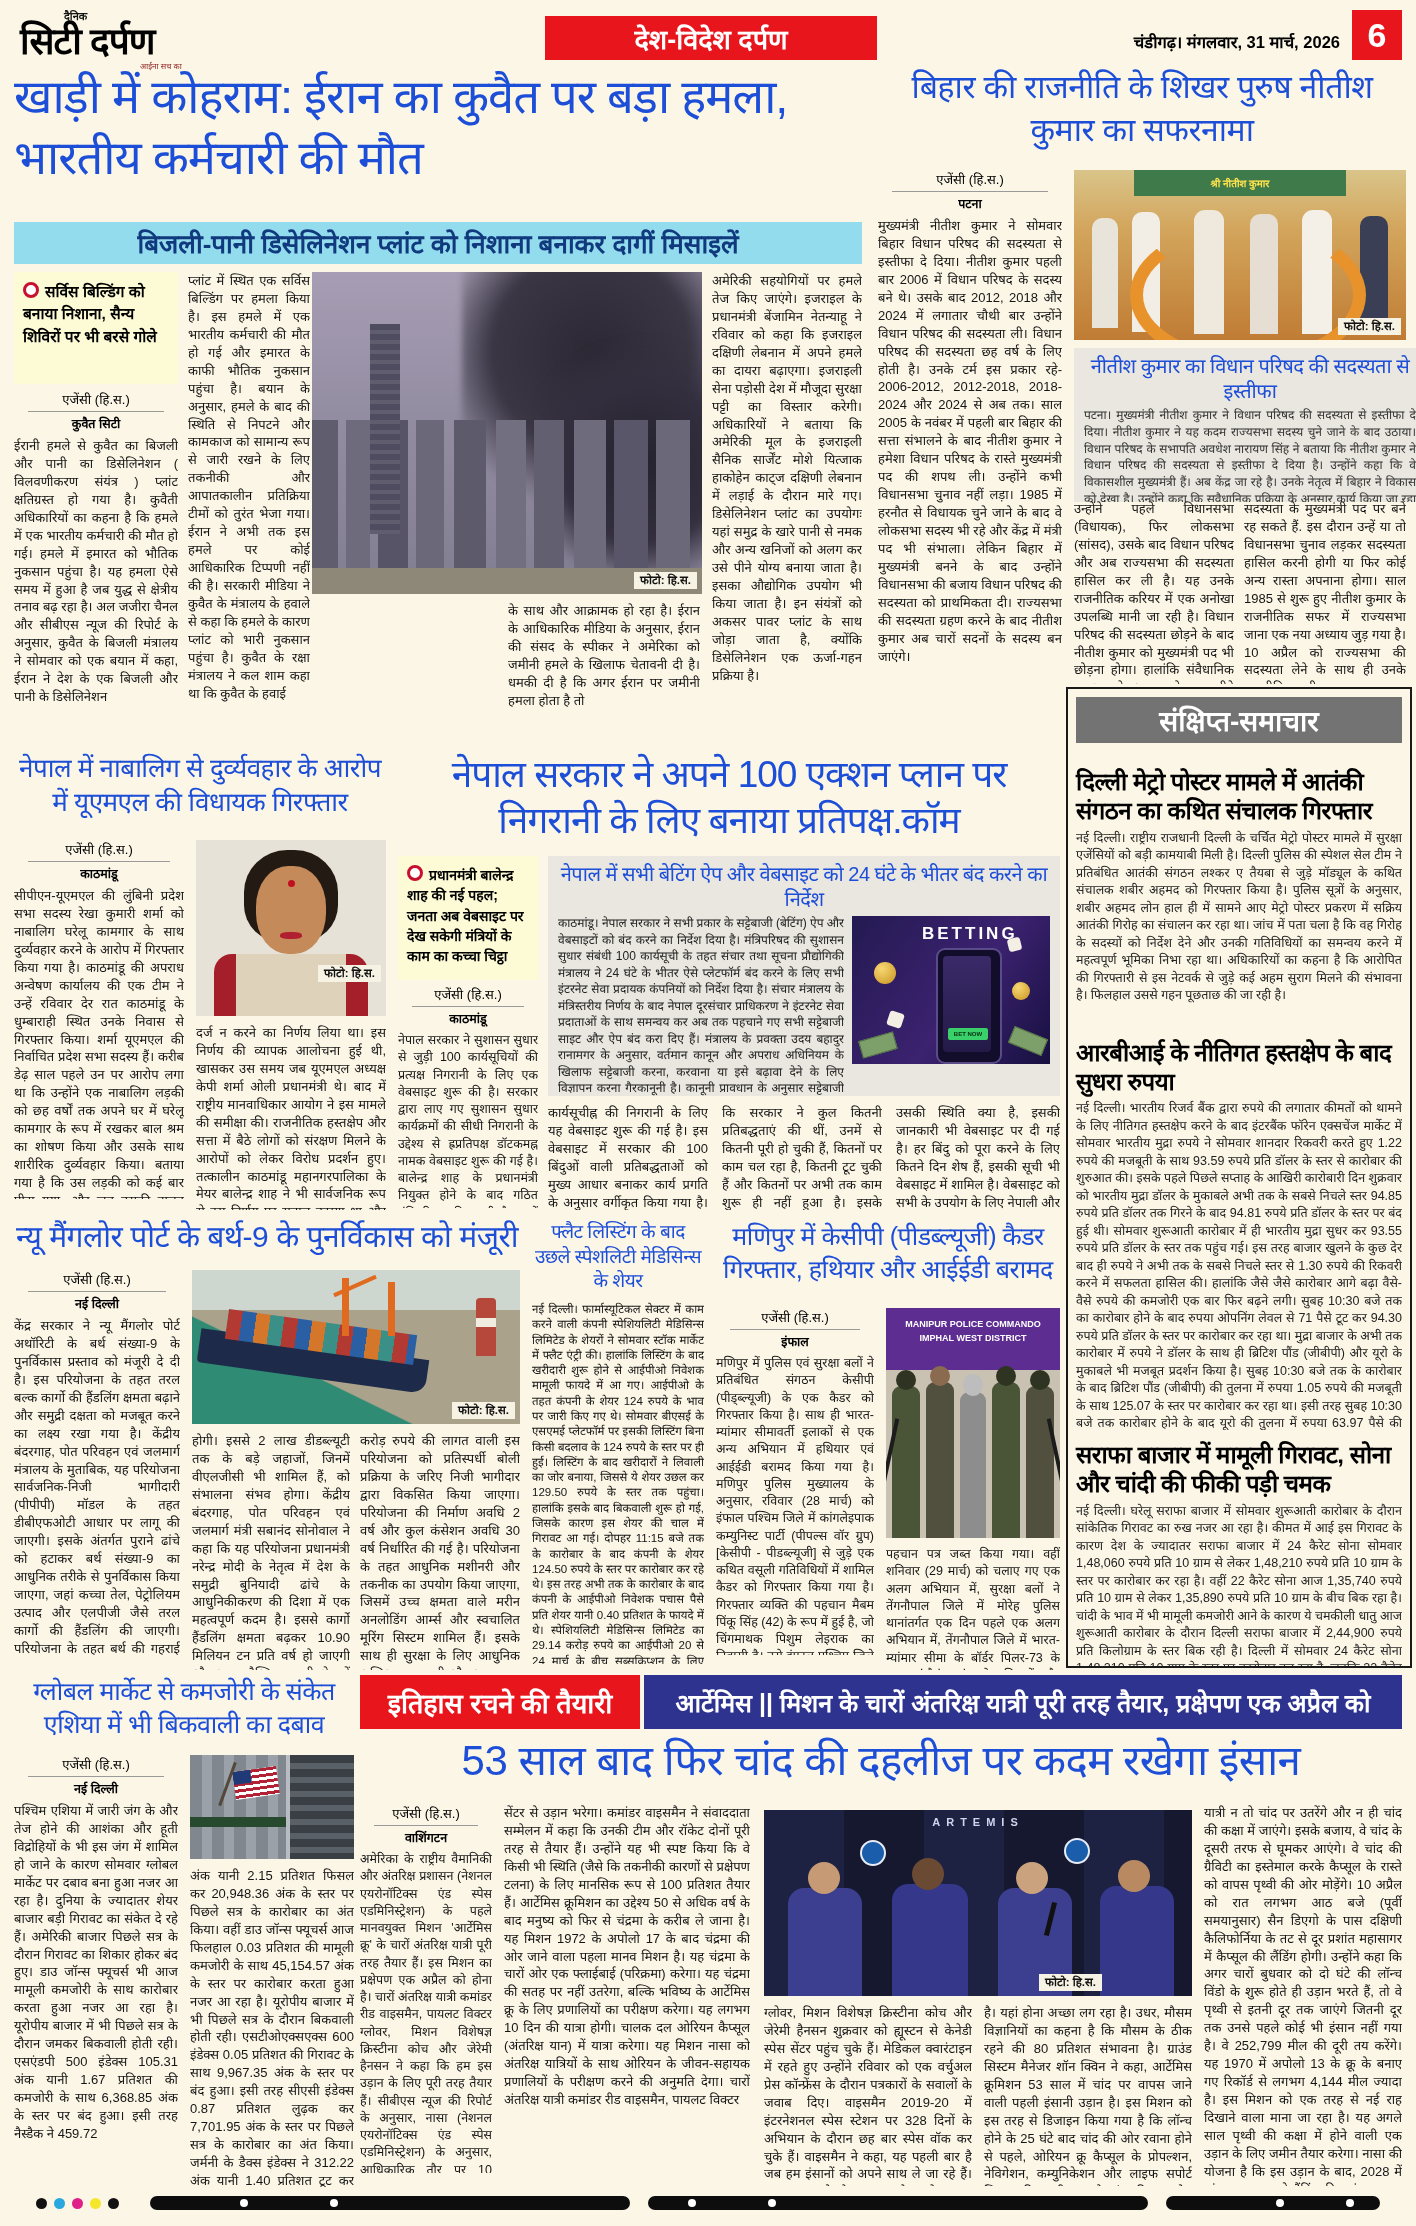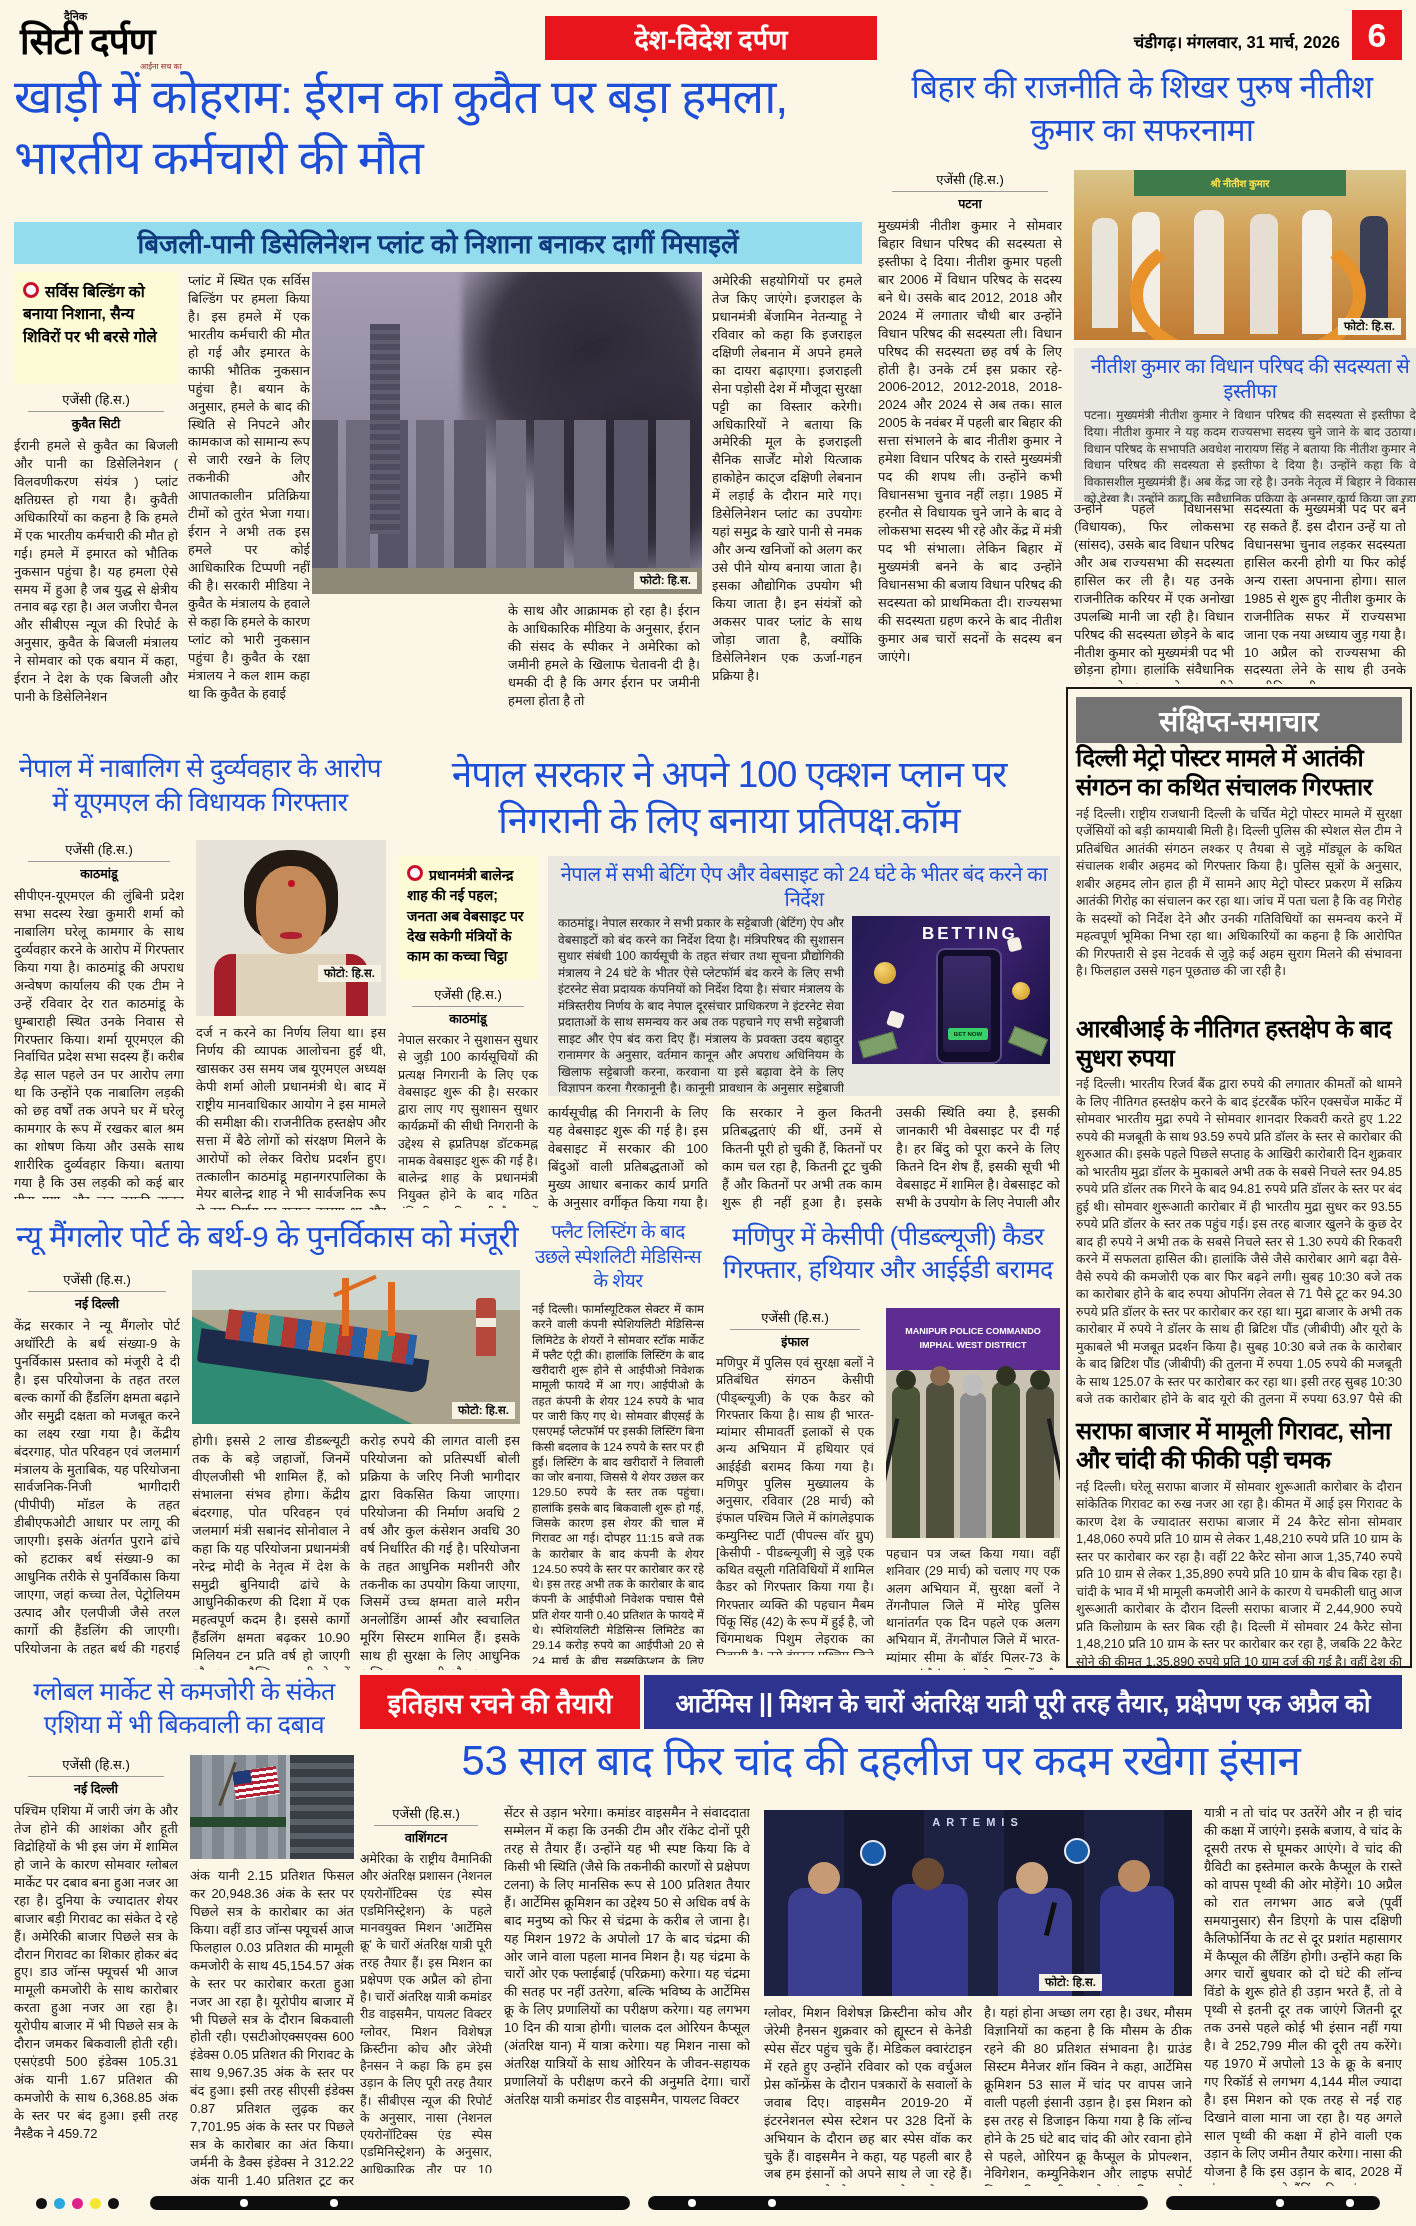--- a/index.html
+++ b/index.html
@@ -104,21 +104,21 @@
     <div style="font-size:12px;line-height:1.4;text-align:justify;margin-top:3px;color:#333">पटना। मुख्यमंत्री नीतीश कुमार ने विधान परिषद की सदस्यता से इस्तीफा दे दिया। नीतीश कुमार ने यह कदम राज्यसभा सदस्य चुने जाने के बाद उठाया। विधान परिषद के सभापति अवधेश नारायण सिंह ने बताया कि नीतीश कुमार ने विधान परिषद की सदस्यता से इस्तीफा दे दिया है। उन्होंने कहा कि वे विकासशील मुख्यमंत्री हैं। अब केंद्र जा रहे है। उनके नेतृत्व में बिहार ने विकास को देखा है। उन्होंने कहा कि सवैधानिक प्रक्रिया के अनुसार कार्य किया जा रहा है। उनका इस्तीफा मंजूर कर लिया गया है।</div>
   </div>
   <div class="abs bodytxt" style="left:196px;top:434px;width:160px;height:184px">उन्होंने पहले विधानसभा (विधायक), फिर लोकसभा (सांसद), उसके बाद विधान परिषद और अब राज्यसभा की सदस्यता हासिल कर ली है। यह उनके राजनीतिक करियर में एक अनोखा उपलब्धि मानी जा रही है। विधान परिषद की सदस्यता छोड़ने के बाद नीतीश कुमार को मुख्यमंत्री पद भी छोड़ना होगा। हालांकि संवैधानिक प्रावधान के अनुसार वे छह महीने तक बिना विधान परिषद या विधानसभा की</div>
   <div class="abs bodytxt" style="left:366px;top:434px;width:162px;height:184px">सदस्यता के मुख्यमंत्री पद पर बने रह सकते हैं. इस दौरान उन्हें या तो विधानसभा चुनाव लड़कर सदस्यता हासिल करनी होगी या फिर कोई अन्य रास्ता अपनाना होगा। साल 1985 से शुरू हुए नीतीश कुमार के राजनीतिक सफर में राज्यसभा जाना एक नया अध्याय जुड़ गया है। 10 अप्रैल को राज्यसभा की सदस्यता लेने के साथ ही उनके राजनीतिक जीवन का यह नया चरण शुरू होगा।</div>
 </section>
 
 <section class="abs" style="left:1066px;top:687px;width:346px;height:981px;border:2px solid #1a1a1a;background:#fbf6e6;box-sizing:border-box;padding:8px;overflow:hidden">
   <div class="strip" style="height:46px;background:#737373;color:#fff;font-size:28px">
     <span>संक्षिप्त-समाचार</span>
   </div>
-  <div style="margin-top:0">
+  <div style="margin-top:24px">
     <div class="brief-title">दिल्ली मेट्रो पोस्टर मामले में आतंकी संगठन का कथित संचालक गिरफ्तार</div>
     <div class="brief-body" style="height:198px">नई दिल्ली। राष्ट्रीय राजधानी दिल्ली के चर्चित मेट्रो पोस्टर मामले में सुरक्षा एजेंसियों को बड़ी कामयाबी मिली है। दिल्ली पुलिस की स्पेशल सेल टीम ने प्रतिबंधित आतंकी संगठन लश्कर ए तैयबा से जुड़े मॉड्यूल के कथित संचालक शबीर अहमद को गिरफ्तार किया है। पुलिस सूत्रों के अनुसार, शबीर अहमद लोन हाल ही में सामने आए मेट्रो पोस्टर प्रकरण में सक्रिय आतंकी गिरोह का संचालन कर रहा था। जांच में पता चला है कि वह गिरोह के सदस्यों को निर्देश देने और उनकी गतिविधियों का समन्वय करने में महत्वपूर्ण भूमिका निभा रहा था। अधिकारियों का कहना है कि आरोपित की गिरफ्तारी से इस नेटवर्क से जुड़े कई अहम सुराग मिलने की संभावना है। फिलहाल उससे गहन पूछताछ की जा रही है।</div>
   </div>
   <div style="margin-top:10px">
     <div class="brief-title">आरबीआई के नीतिगत हस्तक्षेप के बाद सुधरा रुपया</div>
     <div class="brief-body" style="height:330px">नई दिल्ली। भारतीय रिजर्व बैंक द्वारा रुपये की लगातार कीमतों को थामने के लिए नीतिगत हस्तक्षेप करने के बाद इंटरबैंक फॉरेन एक्सचेंज मार्केट में सोमवार भारतीय मुद्रा रुपये ने सोमवार शानदार रिकवरी करते हुए 1.22 रुपये की मजबूती के साथ 93.59 रुपये प्रति डॉलर के स्तर से कारोबार की शुरुआत की। इसके पहले पिछले सप्ताह के आखिरी कारोबारी दिन शुक्रवार को भारतीय मुद्रा डॉलर के मुकाबले अभी तक के सबसे निचले स्तर 94.85 रुपये प्रति डॉलर तक गिरने के बाद 94.81 रुपये प्रति डॉलर के स्तर पर बंद हुई थी। सोमवार शुरूआती कारोबार में ही भारतीय मुद्रा सुधर कर 93.55 रुपये प्रति डॉलर के स्तर तक पहुंच गई। इस तरह बाजार खुलने के कुछ देर बाद ही रुपये ने अभी तक के सबसे निचले स्तर से 1.30 रुपये की रिकवरी करने में सफलता हासिल की। हालांकि जैसे जैसे कारोबार आगे बढ़ा वैसे-वैसे रुपये की कमजोरी एक बार फिर बढ़ने लगी। सुबह 10:30 बजे तक का कारोबार होने के बाद रुपया ओपनिंग लेवल से 71 पैसे टूट कर 94.30 रुपये प्रति डॉलर के स्तर पर कारोबार कर रहा था। मुद्रा बाजार के अभी तक कारोबार में रुपये ने डॉलर के साथ ही ब्रिटिश पौंड (जीबीपी) और यूरो के मुकाबले भी मजबूत प्रदर्शन किया है। सुबह 10:30 बजे तक के कारोबार के बाद ब्रिटिश पौंड (जीबीपी) की तुलना में रुपया 1.05 रुपये की मजबूती के साथ 125.07 के स्तर पर कारोबार कर रहा था। इसी तरह सुबह 10:30 बजे तक कारोबार होने के बाद यूरो की तुलना में रुपया 63.97 पैसे की बढ़त के साथ 108.56 रुपये के स्तर पर कारोबार कर रहा था।</div>
   </div>
   <div style="margin-top:10px">
     <div class="brief-title">सराफा बाजार में मामूली गिरावट, सोना और चांदी की फीकी पड़ी चमक</div>
     <div class="brief-body" style="height:246px">नई दिल्ली। घरेलू सराफा बाजार में सोमवार शुरूआती कारोबार के दौरान सांकेतिक गिरावट का रुख नजर आ रहा है। कीमत में आई इस गिरावट के कारण देश के ज्यादातर सराफा बाजार में 24 कैरेट सोना सोमवार 1,48,060 रुपये प्रति 10 ग्राम से लेकर 1,48,210 रुपये प्रति 10 ग्राम के स्तर पर कारोबार कर रहा है। वहीं 22 कैरेट सोना आज 1,35,740 रुपये प्रति 10 ग्राम से लेकर 1,35,890 रुपये प्रति 10 ग्राम के बीच बिक रहा है। चांदी के भाव में भी मामूली कमजोरी आने के कारण ये चमकीली धातु आज शुरूआती कारोबार के दौरान दिल्ली सराफा बाजार में 2,44,900 रुपये प्रति किलोग्राम के स्तर बिक रही है। दिल्ली में सोमवार 24 कैरेट सोना 1,48,210 प्रति 10 ग्राम के स्तर पर कारोबार कर रहा है, जबकि 22 कैरेट सोने की कीमत 1,35,890 रुपये प्रति 10 ग्राम दर्ज की गई है। वहीं देश की आर्थिक राजधानी मुंबई में 24 कैरेट सोना 1,48,060 रुपये प्रति 10 ग्राम और 22 कैरेट सोना 1,35,740 रुपये प्रति 10 ग्राम के स्तर पर बिक रहा है। इसी तरह अहमदाबाद में 24 कैरेट सोने की रिटेल कीमत 1,48,110 रुपये प्रति 10 ग्राम और 22 कैरेट सोने की कीमत 1,35,790 रुपये प्रति 10 ग्राम दर्ज की गई है। इन प्रमुख शहरों के अलावा चेन्नई में 24 कैरेट सोना आज 1,48,060 रुपये प्रति 10 ग्राम की कीमत पर और 22 कैरेट सोना 1,35,740 रुपये प्रति 10 ग्राम की कीमत पर बिक रहा है। इसी तरह कोलकाता में 24 कैरेट सोना 1,48,060 रुपये प्रति 10 ग्राम और 22 कैरेट सोना 1,35,740 रुपये प्रति 10 ग्राम के स्तर पर कारोबार कर रहा है।</div>
@@ -211,21 +211,21 @@
 
 <section class="abs" style="left:716px;top:1220px;width:344px;height:450px">
   <div class="hl center" style="font-size:25px;line-height:1.3">मणिपुर में  केसीपी (पीडब्ल्यूजी) कैडर गिरफ्तार, हथियार और आईईडी बरामद</div>
   <div class="abs" style="left:0;top:88px;width:158px;height:362px;overflow:hidden">
     <div class="byline">एजेंसी (हि.स.)</div>
     <div class="byrule"></div>
     <div class="place">इंफाल</div>
     <div class="bodytxt" style="height:300px;font-size:12.5px">मणिपुर में पुलिस एवं सुरक्षा बलों ने प्रतिबंधित संगठन केसीपी (पीड्ब्ल्यूजी) के एक कैडर को गिरफ्तार किया है। साथ ही भारत-म्यांमार सीमावर्ती इलाकों से एक अन्य अभियान में हथियार एवं आईईडी बरामद किया गया है। मणिपुर पुलिस मुख्यालय के अनुसार, रविवार (28 मार्च) को इंफाल पश्चिम जिले में कांगलेइपाक कम्युनिस्ट पार्टी (पीपल्स वॉर ग्रुप) [केसीपी - पीडब्ल्यूजी] से जुड़े एक कथित वसूली गतिविधियों में शामिल कैडर को गिरफ्तार किया गया है। गिरफ्तार व्यक्ति की पहचान मैबम पिंकू सिंह (42) के रूप में हुई है, जो चिंगमाथक पिशुम लेइराक का निवासी है। उसे इंफाल पश्चिम जिले में सिंगजामेई पुलिस थानांतर्गत संगाइप्रौ मामंग लेइकाई इलाके से पकड़ा गया। गिरफ्तारी के समय उसके पास से एक मोबाइल फोन और एक मतदाता फोटो</div>
   </div>
   <div class="photo" style="left:170px;top:88px;width:174px;height:230px;background:#c9c2b2">
-    <div class="abs center" style="left:0;top:0;width:100%;height:62px;background:#5e2d91;color:#fff;font-weight:bold;font-size:9px;line-height:1.6;padding-top:16px;box-sizing:border-box">
+    <div class="abs center" style="left:0;top:0;width:100%;height:62px;background:#5e2d91;color:#fff;font-weight:bold;font-size:9px;line-height:1.6;padding-top:9px;box-sizing:border-box">
       <div>MANIPUR POLICE COMMANDO</div>
       <div>IMPHAL WEST DISTRICT</div>
     </div>
     <div class="abs" style="left:6px;top:78px;width:28px;height:152px;background:#4a5537;border-radius:9px 9px 0 0"></div>
     <div class="abs" style="left:10px;top:62px;width:20px;height:20px;background:#2e3322;border-radius:50%"></div>
     <div class="abs" style="left:40px;top:74px;width:28px;height:156px;background:#51503f;border-radius:9px 9px 0 0"></div>
     <div class="abs" style="left:44px;top:58px;width:20px;height:20px;background:#8a6b4f;border-radius:50%"></div>
     <div class="abs" style="left:74px;top:84px;width:26px;height:146px;background:#8d8d8d;border-radius:9px 9px 0 0"></div>
     <div class="abs" style="left:77px;top:66px;width:20px;height:22px;background:#bdbdbd;border-radius:50%"></div>
     <div class="abs" style="left:106px;top:74px;width:28px;height:156px;background:#4a5537;border-radius:9px 9px 0 0"></div>

